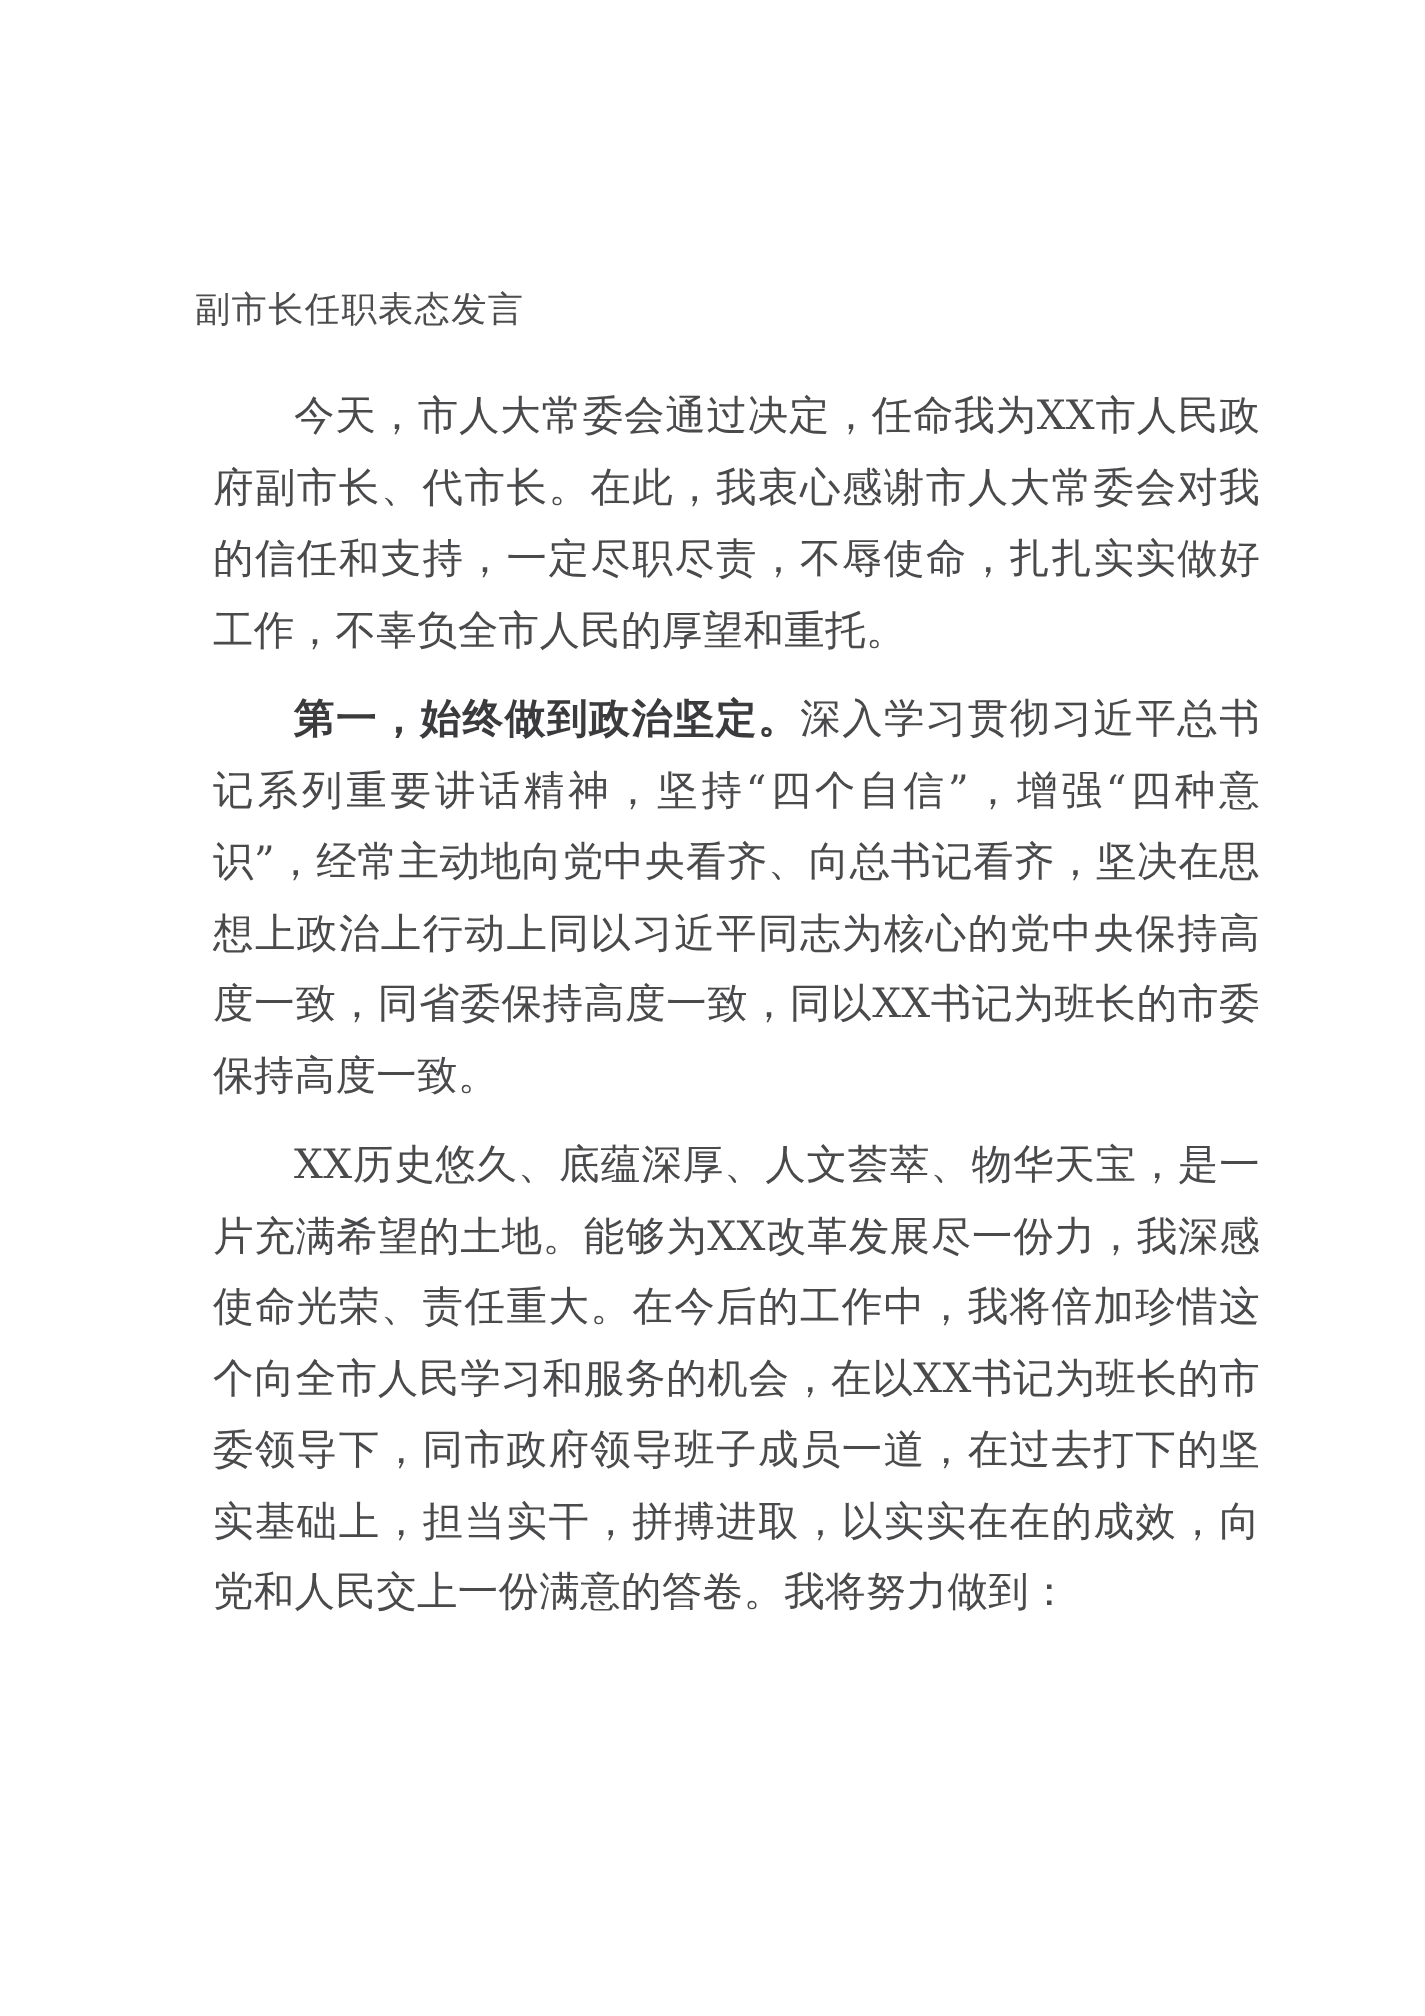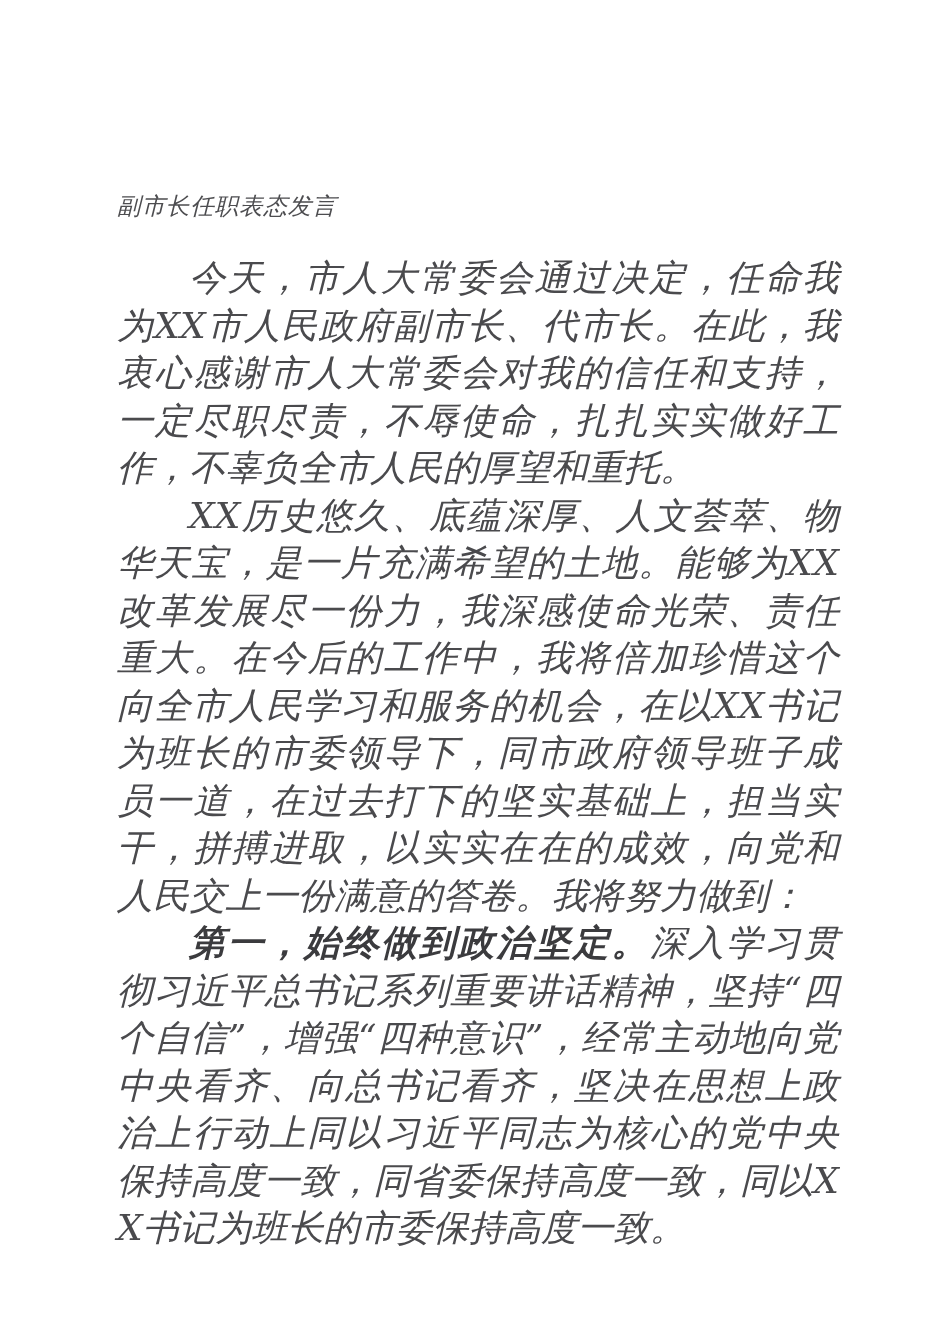--- a/index.html
+++ b/index.html
@@ -19,45 +19,44 @@
     position: absolute;
     left: 0;
     top: 0;
     width: 950px;
     height: 1344px;
     background: #ffffff;
   }
 
   .doc-body {
     position: absolute;
-    left: 117px;
+    left: 130px;
     top: 186px;
     width: 722px;
-    font-style: italic;
   }
 
   .doc-title {
     font-size: 23.5px;
     line-height: 40px;
     color: #4d4d50;
     letter-spacing: 0.9px;
     font-weight: 400;
     margin: 0 0 28px 0;
     text-align: left;
     white-space: nowrap;
   }
 
   .para {
-    font-size: 36px;
+    font-size: 27px;
     line-height: 47.5px;
     color: #4a4a4d;
     text-align: justify;
     text-align-last: left;
     text-justify: inter-ideograph;
-    margin: 0;
+    margin: 12px;
     letter-spacing: 0.2px;
     text-indent: 2em;
     word-break: break-all;
   }
 
   .para + .para {
     margin-top: 0px;
   }
 
   .para .lead {
@@ -77,22 +76,22 @@
 <div class="page">
   <div class="doc-body">
 
     <h1 class="doc-title">副市长任职表态发言</h1>
 
     <p class="para">
       <span>今天，市人大常委会通过决定，任命我为XX市人民政府副市长、代市长。在此，我衷心感谢市人大常委会对我的信任和支持，一定尽职尽责，不辱使命，扎扎实实做好工作，不辜负全市人民的厚望和重托。</span>
     </p>
 
     <p class="para">
-      <span>XX历史悠久、底蕴深厚、人文荟萃、物华天宝，是一片充满希望的土地。能够为XX改革发展尽一份力，我深感使命光荣、责任重大。在今后的工作中，我将倍加珍惜这个向全市人民学习和服务的机会，在以XX书记为班长的市委领导下，同市政府领导班子成员一道，在过去打下的坚实基础上，担当实干，拼搏进取，以实实在在的成效，向党和人民交上一份满意的答卷。我将努力做到：</span>
+      <span class="lead">第一，始终做到政治坚定。</span><span>深入学习贯彻习近平总书记系列重要讲话精神，坚持“四个自信”，增强“四种意识”，经常主动地向党中央看齐、向总书记看齐，坚决在思想上政治上行动上同以习近平同志为核心的党中央保持高度一致，同省委保持高度一致，同以XX书记为班长的市委保持高度一致。</span>
     </p>
 
     <p class="para">
-      <span class="lead">第一，始终做到政治坚定。</span><span>深入学习贯彻习近平总书记系列重要讲话精神，坚持“四个自信”，增强“四种意识”，经常主动地向党中央看齐、向总书记看齐，坚决在思想上政治上行动上同以习近平同志为核心的党中央保持高度一致，同省委保持高度一致，同以XX书记为班长的市委保持高度一致。</span>
+      <span>XX历史悠久、底蕴深厚、人文荟萃、物华天宝，是一片充满希望的土地。能够为XX改革发展尽一份力，我深感使命光荣、责任重大。在今后的工作中，我将倍加珍惜这个向全市人民学习和服务的机会，在以XX书记为班长的市委领导下，同市政府领导班子成员一道，在过去打下的坚实基础上，担当实干，拼搏进取，以实实在在的成效，向党和人民交上一份满意的答卷。我将努力做到：</span>
     </p>
 
 
   </div>
 </div>
 
 </body></html>

